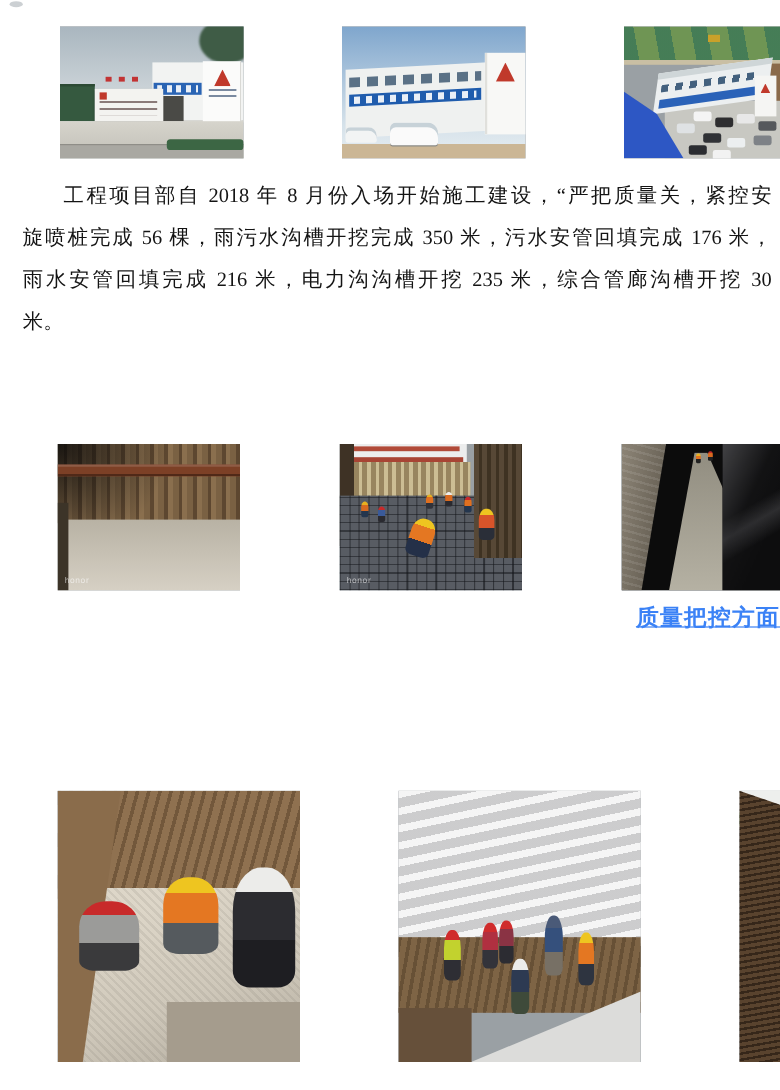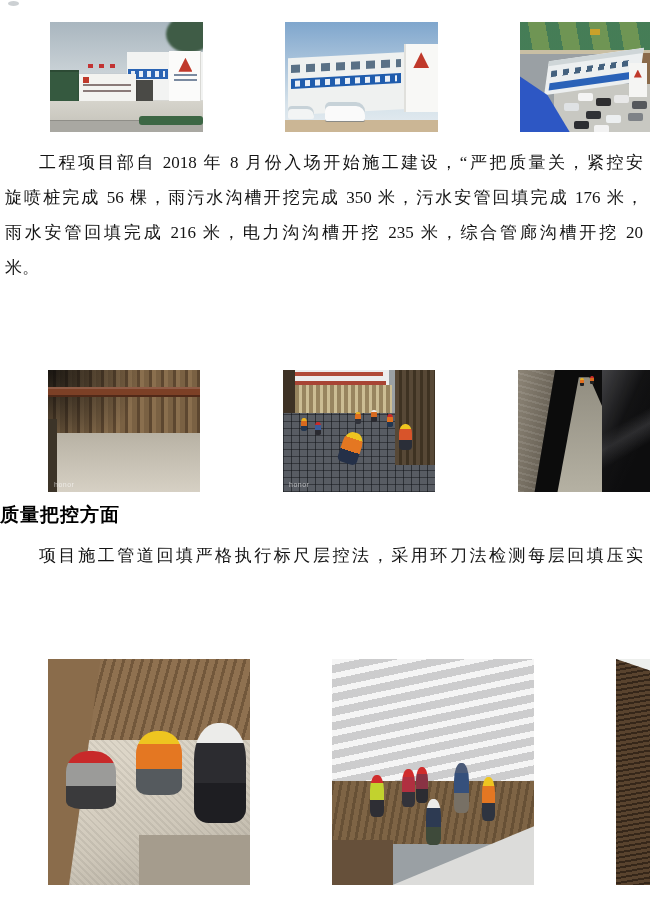--- a/index.html
+++ b/index.html
@@ -15,25 +15,25 @@
   #row-bot{top:643px;left:8px;gap:2px;}
   #row-bot .ph{width:202px;height:226px;}
   .ph{position:relative;overflow:hidden;flex:none;background:#9aa0a4;}
   .ph *{position:absolute;}
 
   
   .para{position:absolute;left:5px;right:7px;font-size:17px;line-height:35px;text-align:justify;}
   .para .ln{display:block;text-align:justify;text-align-last:justify;}
   .para .ln.first{text-indent:2em;}
   .para .ln.last{text-align-last:left;}
-  #para1{top:128px;}
+  #para1{top:128px;margin-left:14px;}
   #para2{top:521px;line-height:36px;}
-  #heading{position:absolute;top:486px;left:0;right:0;text-align:left;
+  #heading{position:absolute;top:486px;left:0;right:0;text-align:right;
            font-family:"Liberation Sans","DejaVu Sans",sans-serif;font-weight:bold;
-           font-size:19px;letter-spacing:1px;color:#000000;}
+           font-size:19px;letter-spacing:1px;color:#3b82f6;text-decoration:underline;}
   #corner-smudge{position:absolute;top:1px;left:8px;width:11px;height:5px;
                  background:rgba(110,120,130,.35);border-radius:50%;}
 
   .wm{font-family:"Liberation Sans","DejaVu Sans",sans-serif;font-size:7px;color:rgba(255,255,255,.6);
       bottom:4px;left:6px;letter-spacing:.5px;}
 
   
   .fig{border-radius:45% 45% 28% 28%/36% 36% 14% 14%;
        background:linear-gradient(180deg,var(--h) 0 20%,var(--t) 20% 60%,var(--l) 60% 100%);}
 
@@ -217,21 +217,21 @@
       <div class="t3-blueroof"></div>
       <div class="t3-cars"></div>
       <div class="t3-mach"></div>
     </figure>
 
   </div>
 
   <p class="para" id="para1">
     <span class="ln first">工程项目部自 2018 年 8 月份入场开始施工建设，“严把质量关，紧控安</span>
     <span class="ln">旋喷桩完成 56 棵，雨污水沟槽开挖完成 350 米，污水安管回填完成 176 米，</span>
-    <span class="ln">雨水安管回填完成 216 米，电力沟沟槽开挖 235 米，综合管廊沟槽开挖 20</span>
+    <span class="ln">雨水安管回填完成 216 米，电力沟沟槽开挖 235 米，综合管廊沟槽开挖 30</span>
     <span class="ln last">米。</span>
   </p>
 
   <div class="row" id="row-mid">
     <figure class="ph" title="sheet-piled trench with finished concrete base">
       <div class="m1-wall"></div>
       <div class="m1-strut"></div>
       <div class="m1-floor"></div>
       <div class="m1-edge"></div>
       <span class="wm">honor</span>
@@ -260,21 +260,20 @@
       <div class="m3-plastic"></div>
       <span class="fig" style="--h:#e8b020;--t:#e07020;--l:#222;left:62px;top:8px;width:4px;height:8px;"></span>
       <span class="fig" style="--h:#c82a2a;--t:#d86a20;--l:#222;left:72px;top:6px;width:4px;height:8px;"></span>
     </figure>
 
   </div>
 
   <h2 id="heading">质量把控方面</h2>
 
   <p class="para" id="para2">
-    <span class="ln first">项目施工管道回填严格执行标尺层控法，采用环刀法检测每层回填压实</span>
   </p>
 
   <div class="row" id="row-bot">
     <figure class="ph" title="workers testing trench base bearing capacity">
       <div class="b1-soil"></div>
       <div class="b1-lean"></div>
       <div class="b1-soilL"></div>
       <div class="b1-grav"></div>
       <span class="fig" style="--h:#c82a2a;--t:#9b9b99;--l:#3a3a3c;left:18px;top:92px;width:50px;height:58px;"></span>
       <span class="fig" style="--h:#eec520;--t:#e47722;--l:#555a5e;left:88px;top:72px;width:46px;height:64px;"></span>

